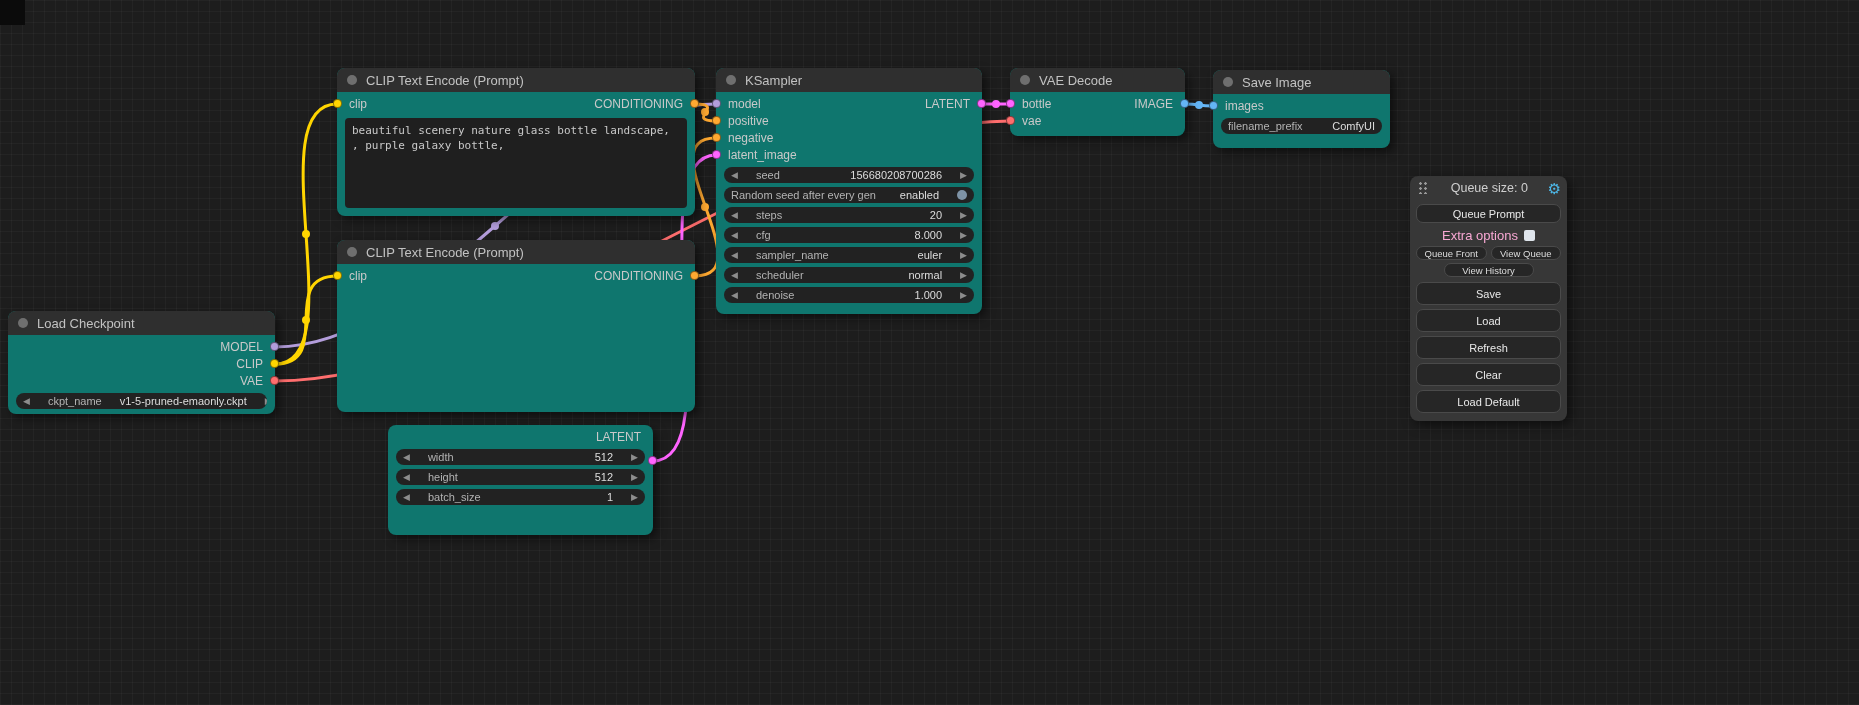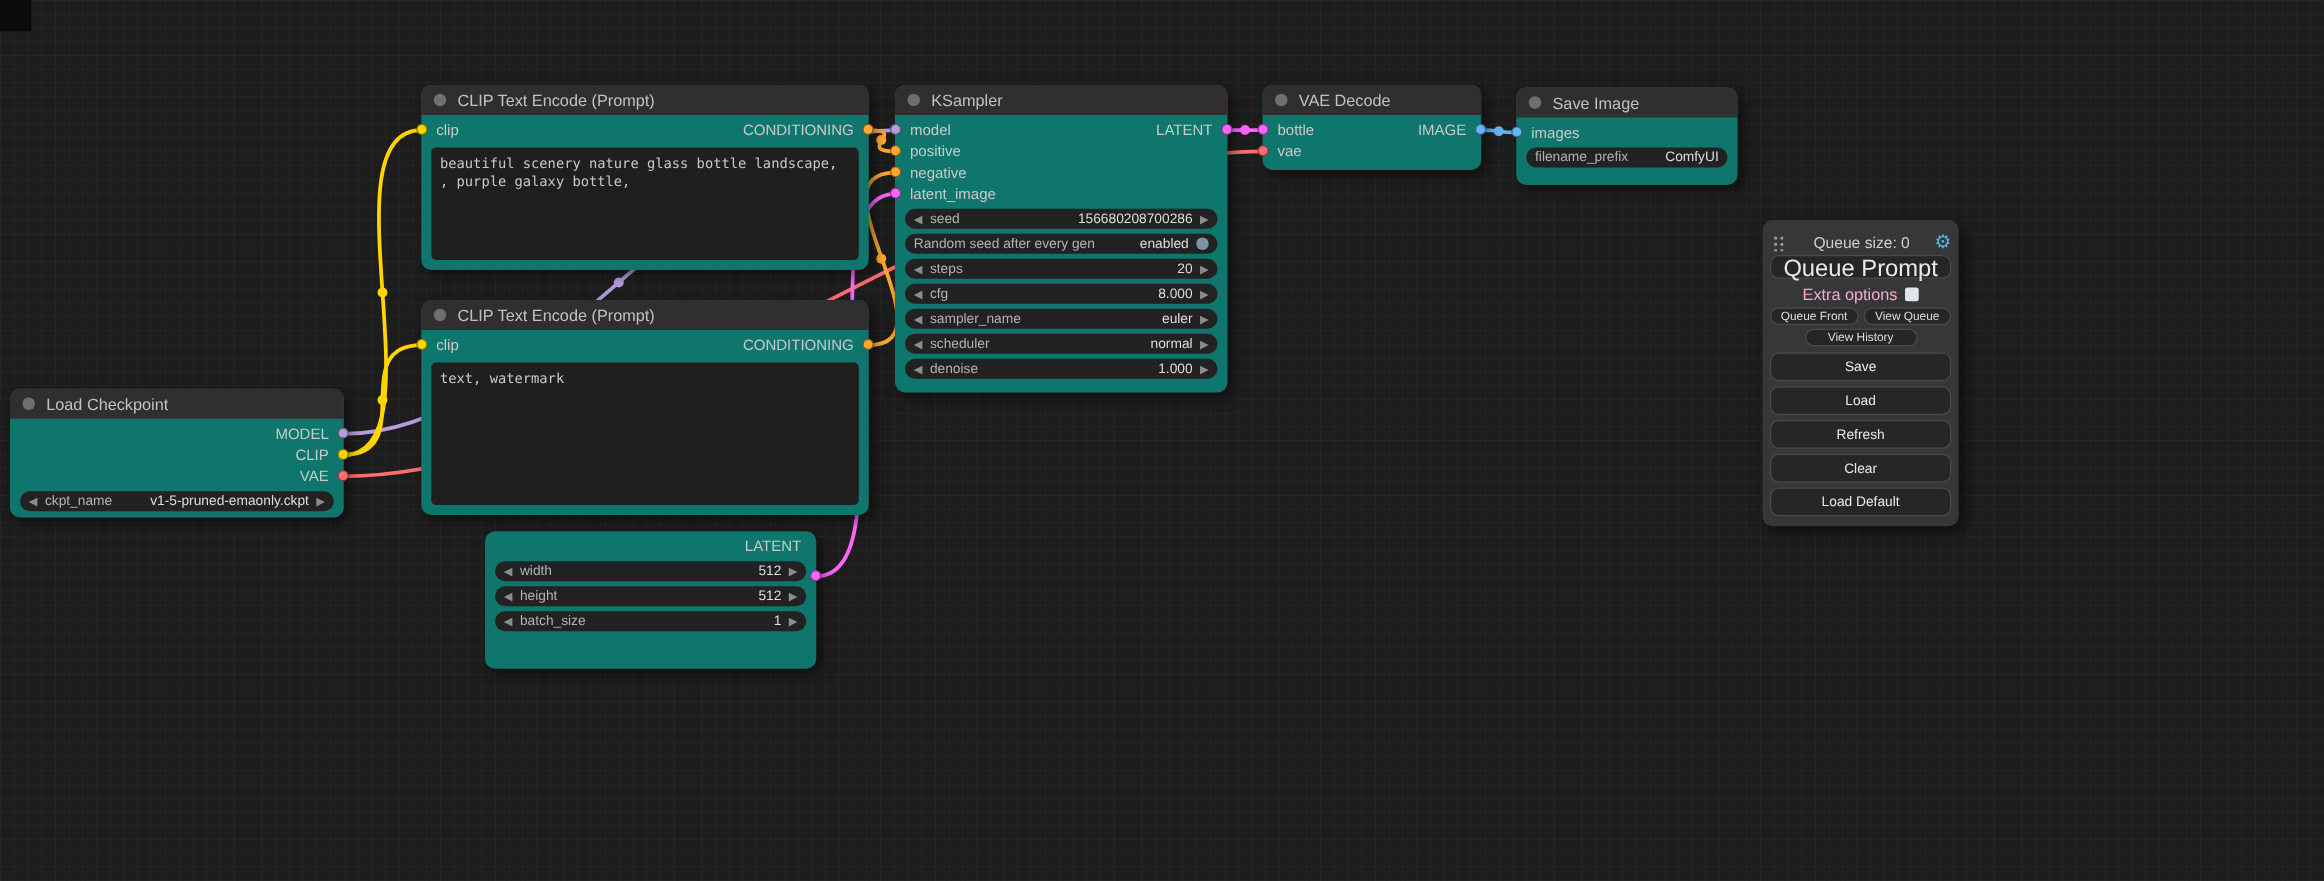--- a/index.html
+++ b/index.html
@@ -21,33 +21,33 @@
   .tdot{width:10px;height:10px;border-radius:50%;background:#6f6f6f;flex:none;}
   .slots{padding-top:3px;}
   .srow{height:17px;display:flex;align-items:center;padding:0 12px;font-size:12px;color:#c9c9c9;}
   .srow .in{margin-right:auto;}
   .srow .out{margin-left:auto;}
   .port{position:absolute;width:9px;height:9px;border-radius:50%;z-index:3;border:1px solid rgba(0,0,0,.45);}
   .port.pl{left:-4px;}
   .port.pr{right:-4px;}
   .c-model{background:#B39DDB}.c-clip{background:#FFD500}.c-vae{background:#FF6E6E}
   .c-cond{background:#FFA931}.c-latent{background:#FF64FF}.c-image{background:#64B5F6}
-  .widget{height:16px;background:#222;border-radius:8px;margin:4px 8px 0;display:flex;align-items:center;padding:0 7px;font-size:11px;color:#b3b3b3;gap:6px;white-space:nowrap;overflow:hidden;}
+  .widget{height:16px;background:#222;border-radius:8px;margin:4px 8px 0;display:flex;align-items:center;padding:0 7px;font-size:11px;color:#b3b3b3;gap:18px;white-space:nowrap;overflow:hidden;}
   .widget .arr{color:#8d8d8d;font-size:9px;line-height:1;flex:none;}
   .widget .wname{margin-right:auto;}
   .widget .wval{color:#dddddd;}
   .knob{width:10px;height:10px;border-radius:50%;background:#7e93a6;flex:none;}
   .prompt{display:block;position:absolute;left:8px;right:8px;background:#1f1f1f;border:none;border-radius:4px;resize:none;color:#c9c9c9;font-family:"DejaVu Sans Mono",monospace;font-size:11px;line-height:1.4;padding:5px 7px;outline:none;overflow:hidden;}
   #queue-panel{position:absolute;left:1410px;top:176px;width:157px;z-index:4;background:#373737;border-radius:8px;box-shadow:4px 4px 12px rgba(0,0,0,.55);padding:5px 6px 8px;}
-  .qhead{display:flex;align-items:flex-end;height:20px;color:#cfcfcf;font-size:12.5px;}
+  .qhead{display:flex;align-items:flex-start;height:20px;color:#cfcfcf;font-size:12.5px;}
   .dragdots{width:11px;height:13px;margin:0 2px;background-image:radial-gradient(circle,#9a9a9a 1.1px,transparent 1.5px);background-size:5px 5px;flex:none;}
   .qsize{flex:1;text-align:center;}
   .gear{color:#4db8e8;font-size:15px;line-height:1;flex:none;cursor:pointer;}
   .btn{display:block;width:100%;background:#262626;border:1px solid #4a4a4a;border-radius:7px;color:#e9e9e9;font-family:inherit;cursor:pointer;}
-  .btn-qp{height:19px;font-size:19px;margin:3px 0 2px;}
+  .btn-qp{height:19px;font-size:11px;margin:3px 0 2px;}
   .extra{display:flex;align-items:center;justify-content:center;gap:6px;height:20px;color:#f9a8d4;font-size:13px;}
   .checkbox{width:11px;height:11px;background:#dfe5ec;border-radius:2px;cursor:pointer;}
   .qsmallrow{display:flex;gap:4px;margin:1px 0 3px;}
   .btn-sm{height:14px;font-size:9.5px;border-radius:8px;padding:0;color:#dddddd;}
   .btn-hist{width:90px;margin:0 auto 5px;}
   .btn-big{height:23px;font-size:11px;margin-top:4px;}
 </style>
 </head>
 <body>
 
@@ -121,21 +121,20 @@
   <div class="ntitle">
     <span class="tdot"></span>
     <span>CLIP Text Encode (Prompt)</span>
   </div>
   <div class="slots">
     <div class="srow">
       <span class="in">clip</span>
       <span class="out">CONDITIONING</span>
     </div>
   </div>
-  <textarea class="prompt" style="top: 50px; height: 114px;" spellcheck="false">text, watermark</textarea>
   <span class="port pl c-clip" style="top:31px"></span>
   <span class="port pr c-cond" style="top:31px"></span>
 </div>
 
 <div class="node" style="left:388px;top:425px;width:265px;height:110px">
   <div class="slots">
     <div class="srow">
         <span class="out">LATENT</span>
       </div>
   </div>

